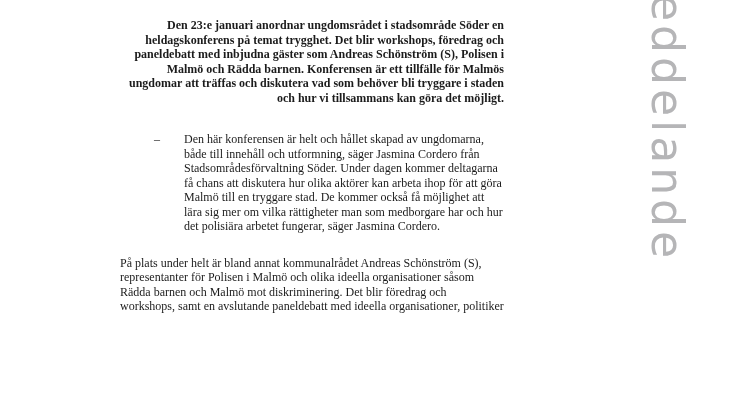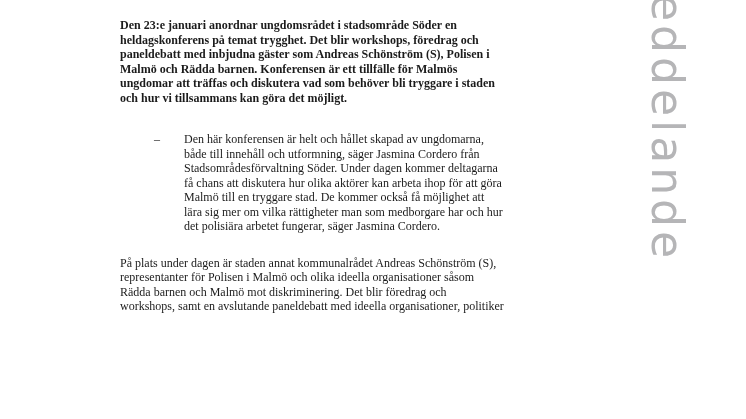--- a/index.html
+++ b/index.html
@@ -28,20 +28,21 @@
     font-size: 12px;
     line-height: 14.5px;
     text-align: left;
   }
   .content p {
     margin: 0 0 19px 0;
   }
   p.lead {
     font-weight: bold;
     margin-bottom: 27px;
+    text-align: right;
   }
   .quote {
     display: flex;
     margin: 0 0 22px 0;
     padding-left: 34px;
   }
   .quote .dash {
     width: 30px;
     flex-shrink: 0;
   }
@@ -71,19 +72,19 @@
   <div class="content">
 
     <p class="lead">Den 23:e januari anordnar ungdomsrådet i stadsområde Söder en heldagskonferens på temat trygghet. Det blir workshops, föredrag och paneldebatt med inbjudna gäster som Andreas Schönström (S), Polisen i Malmö och Rädda barnen. Konferensen är ett tillfälle för Malmös ungdomar att träffas och diskutera vad som behöver bli tryggare i staden och hur vi tillsammans kan göra det möjligt.</p>
 
 
     <div class="quote">
       <span class="dash">–</span>
       <span class="quote-text">Den här konferensen är helt och hållet skapad av ungdomarna, både till innehåll och utformning, säger Jasmina Cordero från Stadsområdesförvaltning Söder. Under dagen kommer deltagarna få chans att diskutera hur olika aktörer kan arbeta ihop för att göra Malmö till en tryggare stad. De kommer också få möjlighet att lära sig mer om vilka rättigheter man som medborgare har och hur det polisiära arbetet fungerar, säger Jasmina Cordero.</span>
     </div>
 
-    <p>På plats under dagen är staden annat kommunalrådet Andreas Schönström (S), representanter för Polisen i Malmö och olika ideella organisationer såsom Rädda barnen och Malmö mot diskriminering. Det blir föredrag och workshops, samt en avslutande paneldebatt med ideella organisationer, politiker</p>
+    <p>På plats under helt är bland annat kommunalrådet Andreas Schönström (S), representanter för Polisen i Malmö och olika ideella organisationer såsom Rädda barnen och Malmö mot diskriminering. Det blir föredrag och workshops, samt en avslutande paneldebatt med ideella organisationer, politiker</p>
 
   </div>
 
   <div class="vertical-watermark">eddelande</div>
 
 </div>
 
 </body></html>

